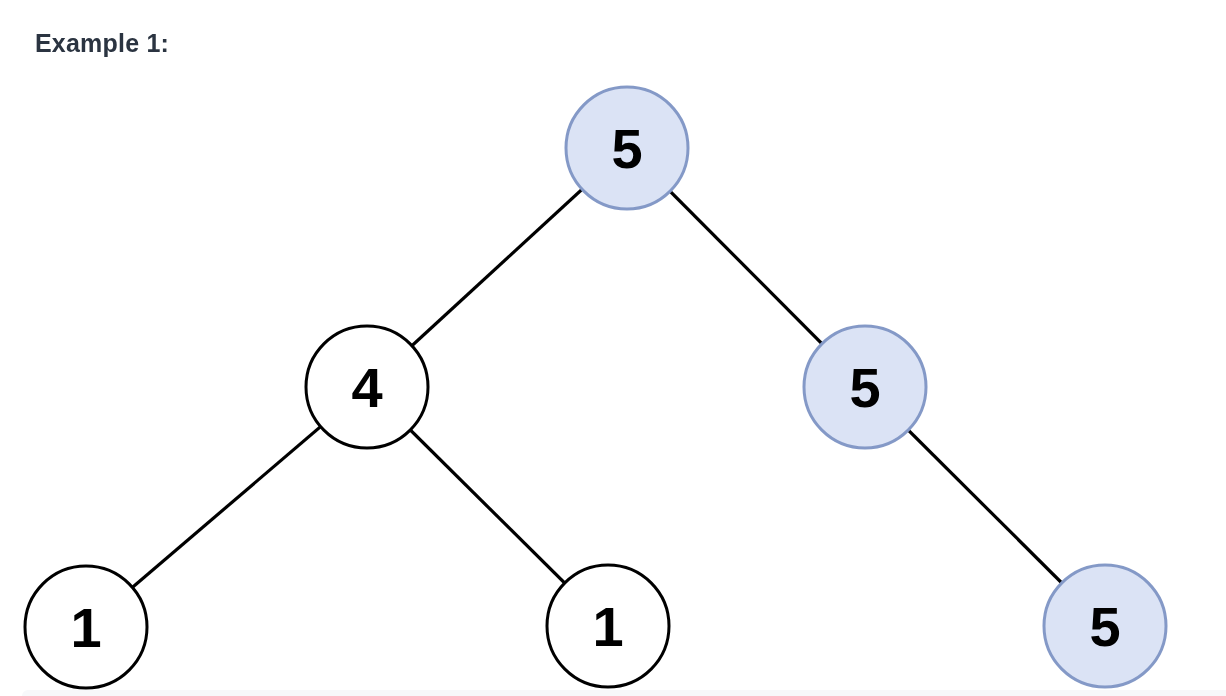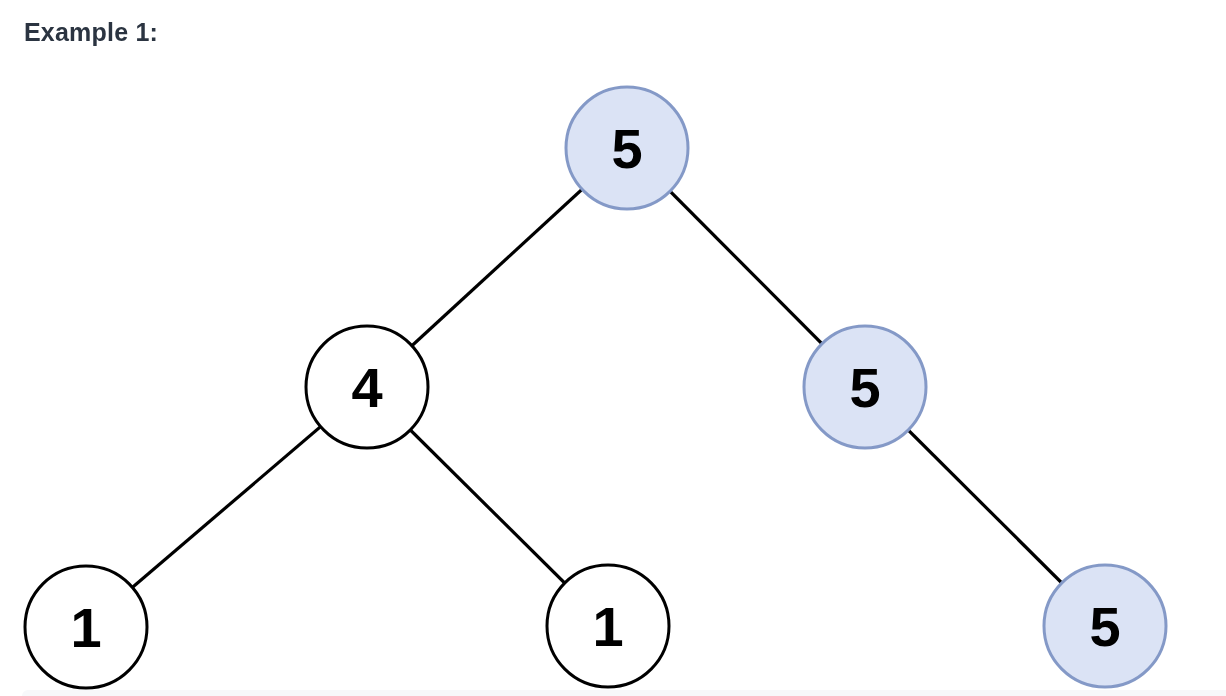--- a/index.html
+++ b/index.html
@@ -12,21 +12,21 @@
     position: relative;
     width: 1226px;
     height: 696px;
     overflow: hidden;
     background: #ffffff;
   }
   .example-heading {
     position: absolute;
     left: 24px;
     top: 18px;
-    margin: 0;
+    margin: 11px;
     font-size: 25px;
     line-height: 1.15;
     font-weight: 700;
     color: #2b3441;
     letter-spacing: 0.2px;
   }
   .tree-svg {
     position: absolute;
     left: 0;
     top: 0;

